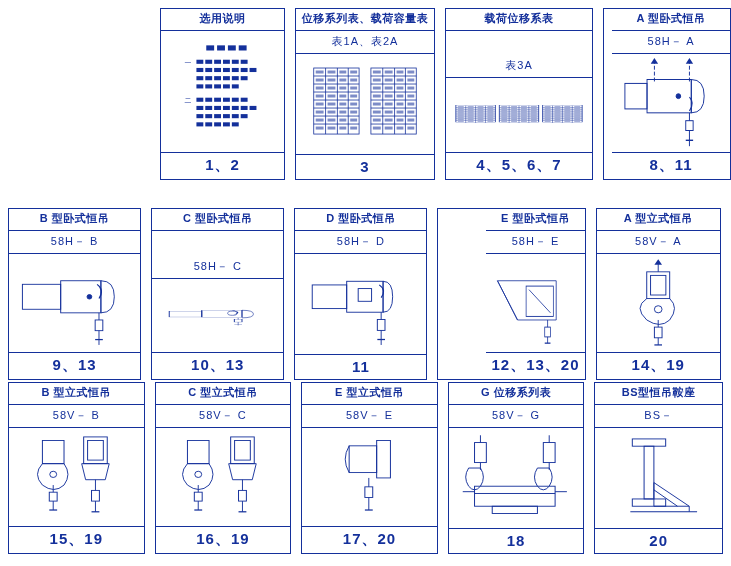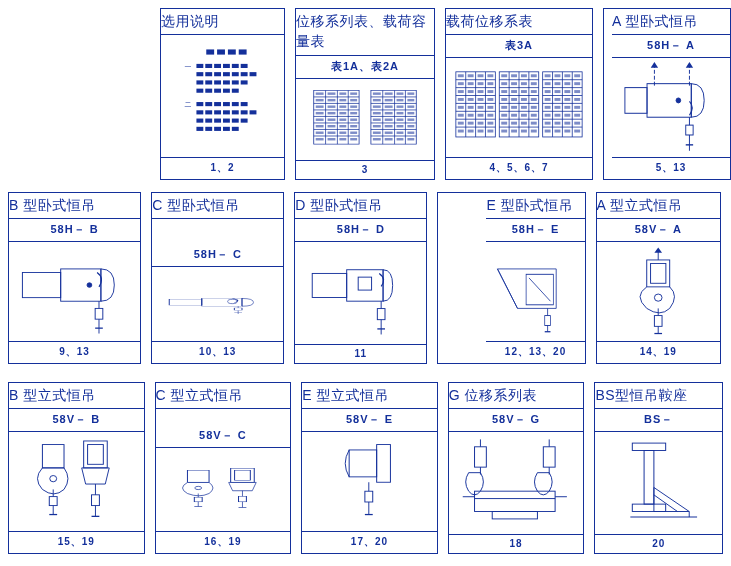--- a/index.html
+++ b/index.html
@@ -7,58 +7,59 @@
     width:731px;height:566px;
     background:#ffffff;
     font-family:"Liberation Sans", sans-serif;
     color:#14309b;
     overflow:hidden;
   }
   .sheet{position:relative;width:731px;height:566px;}
 
   .row{display:flex;position:absolute;left:0;width:731px;}
   .row1{top:8px;height:172px;}
-  .row2{top:192px;height:172px;}
+  .row2{top:208px;height:172px;}
   .row3{top:382px;height:172px;}
 
   .card{
     border:1.5px solid #14309b;
     box-sizing:border-box;
     display:flex;
     flex-direction:column;
     background:#ffffff;
     margin-right:10px;
   }
   .card:last-child{margin-right:0;}
 
   .hdr{
     border-bottom:1.5px solid #14309b;
-    font-size:14px;
+    text-align:center;
+    font-size:11px;
     line-height:1.45;
     padding:2px 0 3px 0;
-    font-weight:normal;
+    font-weight:bold;
     letter-spacing:.5px;
   }
   .hdr2{
     border-bottom:1.5px solid #14309b;
     text-align:center;
     font-size:11px;
     padding:3px 0 4px 0;
-    font-weight:bold;
+    font-weight:normal;
     letter-spacing:1px;
   }
   .body{
     flex:1;
     position:relative;
     overflow:hidden;
   }
   .ftr{
     border-top:1.5px solid #14309b;
     text-align:center;
-    font-size:10px;
+    font-size:15px;
     padding:3px 0 4px 0;
     font-weight:bold;
     letter-spacing:1px;
   }
 
   
   .svgfill{display:block;width:100%;height:100%;}
 </style>
 </head>
 <body>
@@ -225,21 +226,21 @@
             <rect x="78" y="72.5" width="8" height="3"></rect>
               <rect x="90" y="72.5" width="8" height="3"></rect>
             <rect x="102" y="72.5" width="7" height="3"></rect>
               <rect x="113" y="72.5" width="7" height="3"></rect>
           </g>
         </svg>
       </div>
       <div class="ftr">3</div>
     </div>
 
-    <div class="card" style="width:148px;">
+    <div class="card" style="width:148px;gap:24px;">
       <div class="hdr"><span>载荷位移系表</span></div>
       <div class="hdr2">表3A</div>
       <div class="body">
         <svg class="svgfill" viewBox="0 0 148 100" preserveAspectRatio="none">
           <g stroke="#14309b" fill="none" stroke-width="0.8">
             <rect x="10" y="14" width="40" height="66"></rect>
             <rect x="54" y="14" width="40" height="66"></rect>
             <rect x="98" y="14" width="40" height="66"></rect>
             <line x1="10" y1="22" x2="50" y2="22"></line>
               <line x1="54" y1="22" x2="94" y2="22"></line>
@@ -391,21 +392,21 @@
             <circle cx="72" cy="43" r="2.5" fill="#14309b"></circle>
             <path d="M84 44 q6 6 0 14" stroke-width="1.2"></path>
             <line x1="84" y1="60" x2="84" y2="68"></line>
             <rect x="80" y="68" width="8" height="10"></rect>
             <line x1="84" y1="78" x2="84" y2="88"></line>
             <path d="M80 88 h8" stroke-width="1.4"></path>
             <path d="M84 88 l0 6"></path>
           </g>
         </svg>
       </div>
-      <div class="ftr">5、13</div>
+      <div class="ftr">8、11</div>
     </div>
   </div>
 
   <div class="row row2" style="left:8px;width:715px;">
 
     <div class="card" style="width:137px;">
       <div class="hdr"><span>B 型卧式恒吊</span></div>
       <div class="hdr2">58H－ B</div>
       <div class="body">
         <svg class="svgfill" viewBox="0 0 137 110" preserveAspectRatio="none">
@@ -536,21 +537,21 @@
             <line x1="88" y1="58" x2="88" y2="70"></line>
             <rect x="84" y="70" width="8" height="12"></rect>
             <line x1="88" y1="82" x2="88" y2="94"></line>
             <path d="M84 94 h8" stroke-width="1.4"></path>
           </g>
         </svg>
       </div>
       <div class="ftr">15、19</div>
     </div>
 
-    <div class="card" style="width:137px;gap:16px;">
+    <div class="card" style="width:137px;">
       <div class="hdr"><span>C 型立式恒吊</span></div>
       <div class="hdr2">58V－ C</div>
       <div class="body">
         <svg class="svgfill" viewBox="0 0 137 110" preserveAspectRatio="none">
           <g stroke="#14309b" fill="none" stroke-width="1">
             <rect x="32" y="14" width="22" height="26"></rect>
             <path d="M32 40 q-10 12 0 24 q12 10 22 0 q8 -12 0 -24 z"></path>
             <circle cx="43" cy="52" r="3.5"></circle>
             <line x1="43" y1="64" x2="43" y2="72"></line>
             <rect x="39" y="72" width="8" height="10"></rect>

